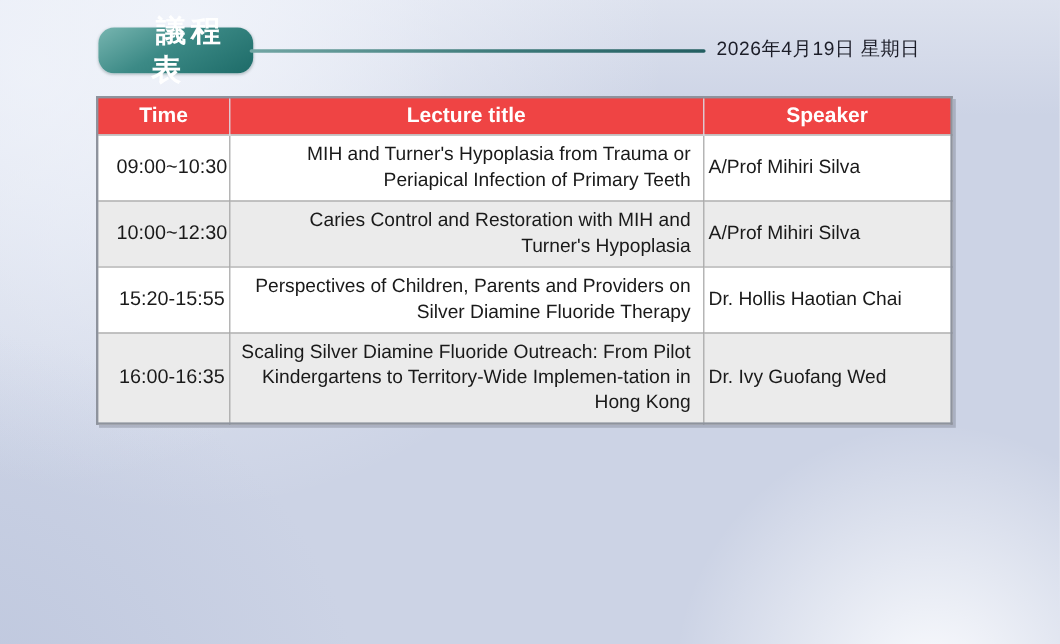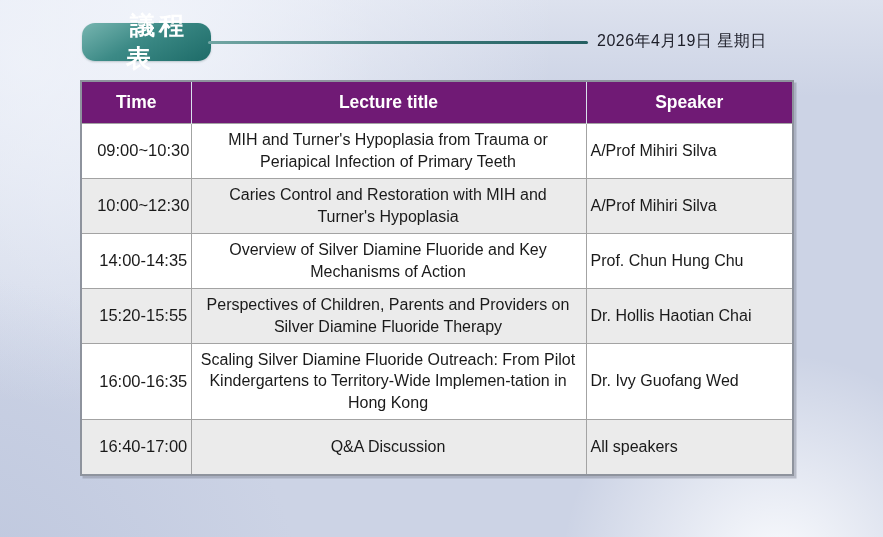--- a/index.html
+++ b/index.html
@@ -45,43 +45,43 @@
   table.agenda {
     position: absolute; left: 80px; top: 80px;
     width: 712px;
     border-collapse: collapse;
     table-layout: fixed;
     background: #ffffff;
     border: 2px solid #8e939d;
     box-shadow: 2.5px 2.5px 0 rgba(128,134,148,0.45);
   }
   .agenda th {
-    background: #701a75;
+    background: #ef4444;
     color: #ffffff;
     font-size: 17.5px;
     font-weight: bold;
-    height: 42px;
+    height: 31px;
     border-left: 1.5px solid #d9e1ec;
     text-align: center;
     vertical-align: middle;
   }
   .agenda th:first-child { border-left: none; }
   .agenda td {
     border: 1px solid #a3a3a3;
     color: #1a1a1a;
     vertical-align: middle;
     background: #ffffff;
     padding-left: 14px;
   }
   .agenda tbody tr:nth-child(even) td { background: #ebebeb; }
   .agenda tbody tr { height: 55px; }
   .agenda tbody tr.row-tall  { height: 76px; }
   .agenda tbody tr.row-short { height: 35px; }
   td.cell-time    { text-align: center; font-size: 16.5px; white-space: nowrap; }
-  td.cell-title   { text-align: center; font-size: 16px; line-height: 1.32; padding: 4px 10px 4px 9px; margin-left: 28px; }
+  td.cell-title   { text-align: right; font-size: 16px; line-height: 1.32; padding: 4px 10px 4px 9px; margin-left: 28px; }
   td.cell-speaker { font-size: 16px; padding: 18px 4px; }
 </style>
 </head>
 <body>
 
 <div class="slide">
 
   <div class="agenda-badge">
     <span>議程表</span>
   </div>
@@ -106,35 +106,25 @@
         <td class="cell-time">09:00~10:30</td>
         <td class="cell-title">MIH and Turner's Hypoplasia from Trauma or Periapical Infection of Primary Teeth</td>
         <td class="cell-speaker">A/Prof Mihiri Silva</td>
       </tr>
       <tr>
         <td class="cell-time">10:00~12:30</td>
         <td class="cell-title">Caries Control and Restoration with MIH and Turner's Hypoplasia</td>
         <td class="cell-speaker">A/Prof Mihiri Silva</td>
       </tr>
       <tr>
-        <td class="cell-time">14:00-14:35</td>
-        <td class="cell-title">Overview of Silver Diamine Fluoride and Key Mechanisms of Action</td>
-        <td class="cell-speaker">Prof. Chun Hung Chu</td>
-      </tr>
-      <tr>
         <td class="cell-time">15:20-15:55</td>
         <td class="cell-title">Perspectives of Children, Parents and Providers on Silver Diamine Fluoride Therapy</td>
         <td class="cell-speaker">Dr. Hollis Haotian Chai</td>
       </tr>
       <tr class="row-tall">
         <td class="cell-time">16:00-16:35</td>
         <td class="cell-title">Scaling Silver Diamine Fluoride Outreach: From Pilot Kindergartens to Territory-Wide Implemen-tation in Hong Kong</td>
         <td class="cell-speaker">Dr. Ivy Guofang Wed</td>
       </tr>
-      <tr class="row-short">
-        <td class="cell-time">16:40-17:00</td>
-        <td class="cell-title">Q&amp;A Discussion</td>
-        <td class="cell-speaker">All speakers</td>
-      </tr>
     </tbody>
   </table>
 
 </div>
 
 </body></html>

